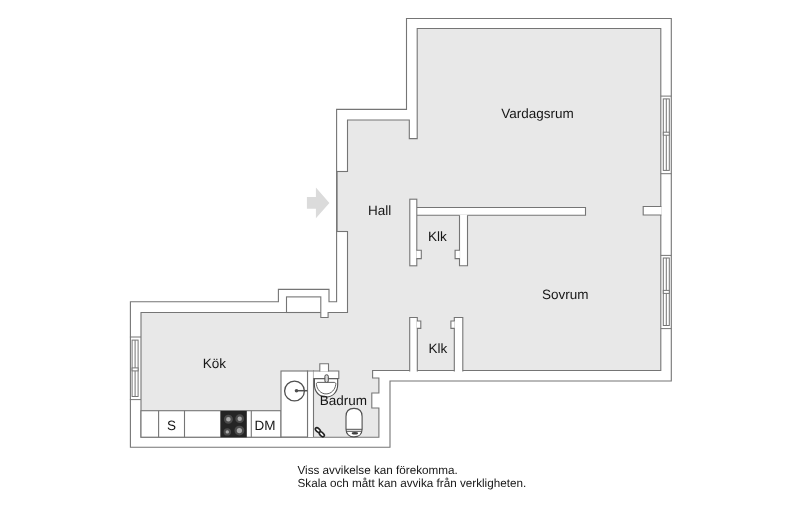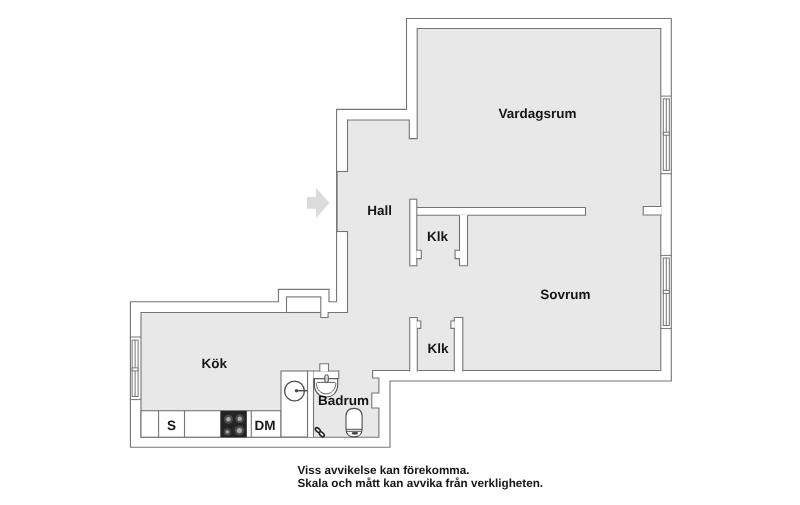--- a/index.html
+++ b/index.html
@@ -1,16 +1,16 @@
 <!DOCTYPE html>
 <html><head>
 <meta charset="utf-8">
 <style>
   html,body{margin:0;padding:0;background:#ffffff;}
-  .wrap{width:800px;height:505px;position:relative;font-family:"Liberation Sans", sans-serif;filter:grayscale(1);font-weight:bold;}
+  .wrap{width:800px;height:505px;position:relative;font-family:"Liberation Sans", sans-serif;filter:grayscale(1);}
   text{font-family:"Liberation Sans", sans-serif;fill:#161616;text-rendering:geometricPrecision;}
 </style>
 </head>
 <body>
 <div class="wrap">
 <svg width="800" height="505" viewBox="0 0 800 505" xmlns="http://www.w3.org/2000/svg">
 
 <rect x="0" y="0" width="800" height="505" fill="#ffffff"></rect>
 
 <path d="M417.2,28.5 H660.8 V370.5 H372.6 V378 H378.9 V393 H371.8 V408 H378.9 V437.2 H141 V312.5 H347.5 V231.5 H337 V171.5 H347.5 V120 H409.3 V138.6 H417.2 Z" fill="#e8e8e8" stroke="#757575" stroke-width="1.1" stroke-linejoin="miter"></path>

